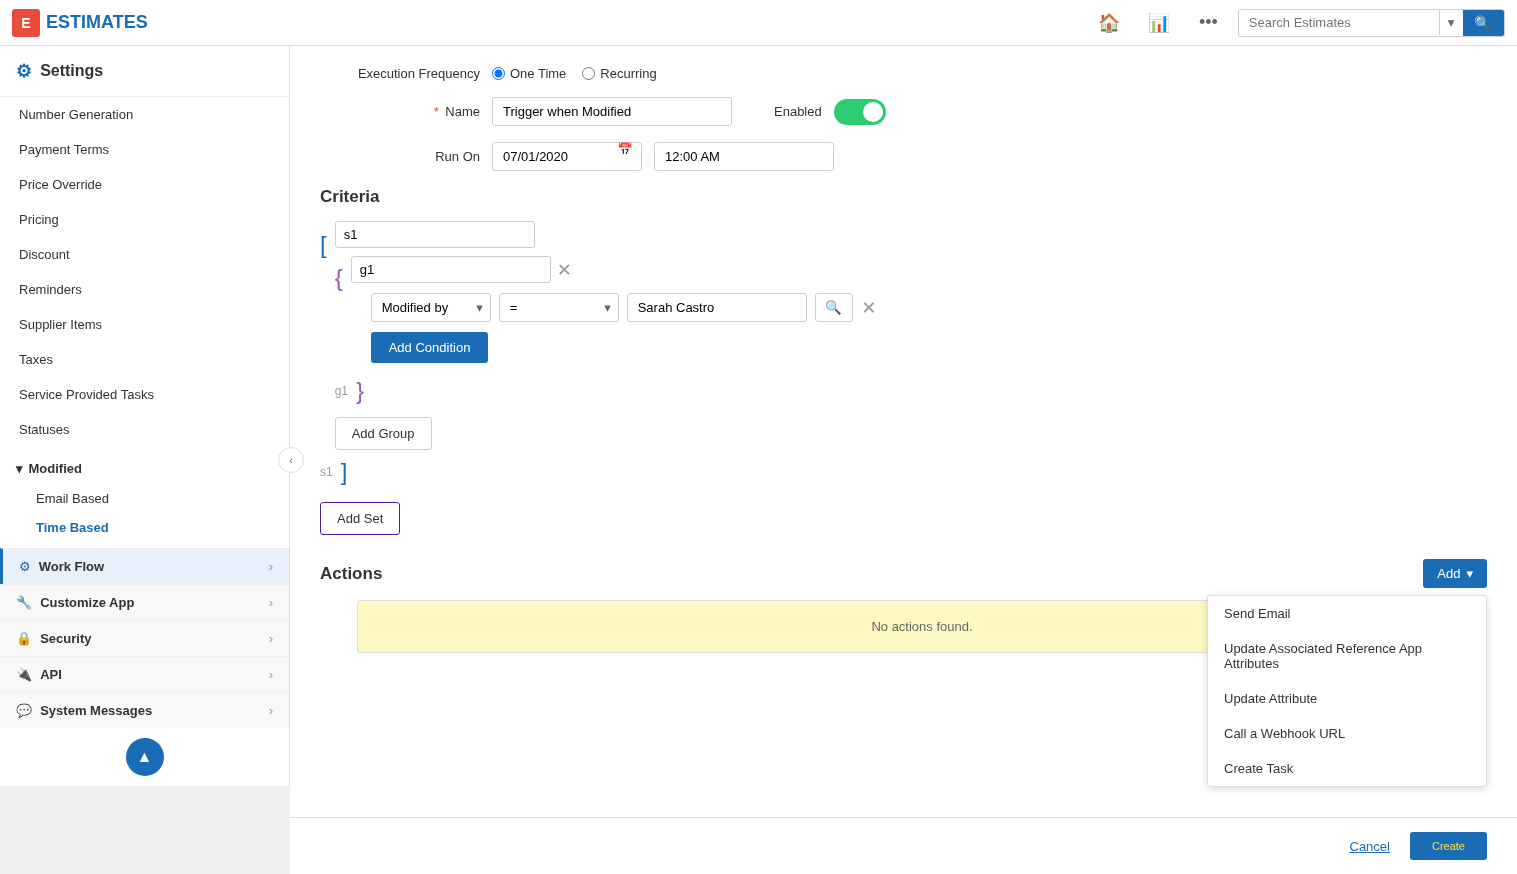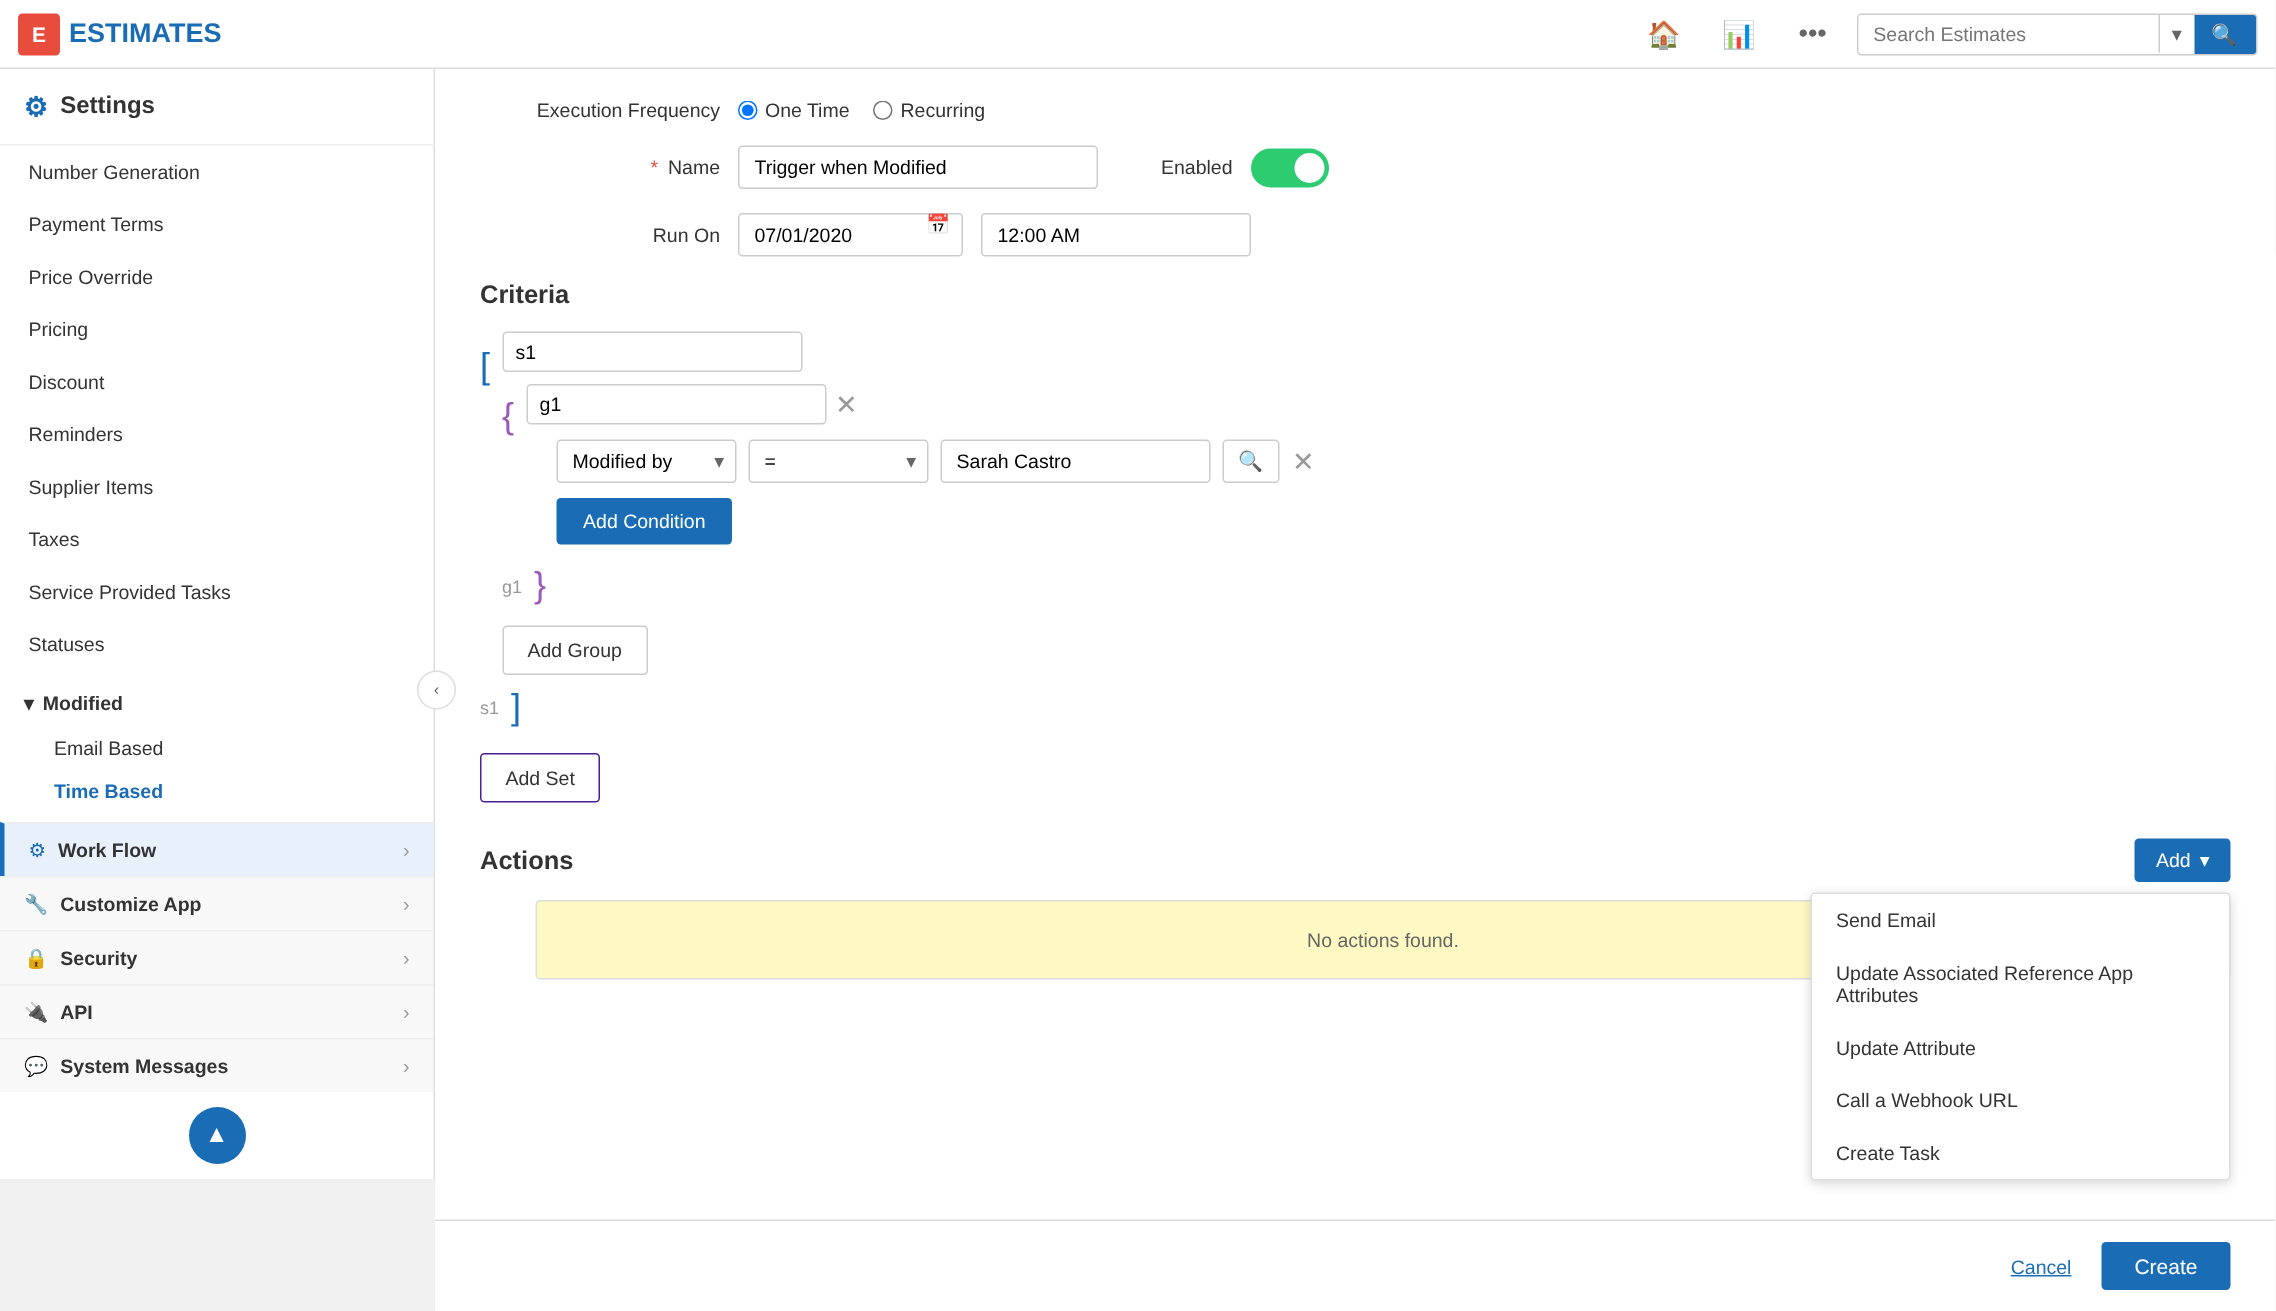--- a/index.html
+++ b/index.html
@@ -367,23 +367,23 @@
       padding: 14px 30px;
       border-top: 1px solid #ddd;
       background: #fff;
     }
     .cancel-btn {
       background: none; border: none;
       color: #1a6db5; font-size: 13px;
       cursor: pointer; text-decoration: underline; padding: 6px 10px;
     }
     .create-btn {
-      background: #1a6db5; color: #ffffff;
+      background: #1a6db5; color: #fde047;
       border: none; border-radius: 3px;
-      padding: 8px 22px; font-size: 14px;
+      padding: 8px 22px; font-size: 11px;
       cursor: pointer;
     }
 
     
     .bracket-close-row {
       display: flex; align-items: center; gap: 4px;
       margin-bottom: 4px;
     }
     .inline-label {
       font-size: 12px; color: #999; margin-right: 4px;

